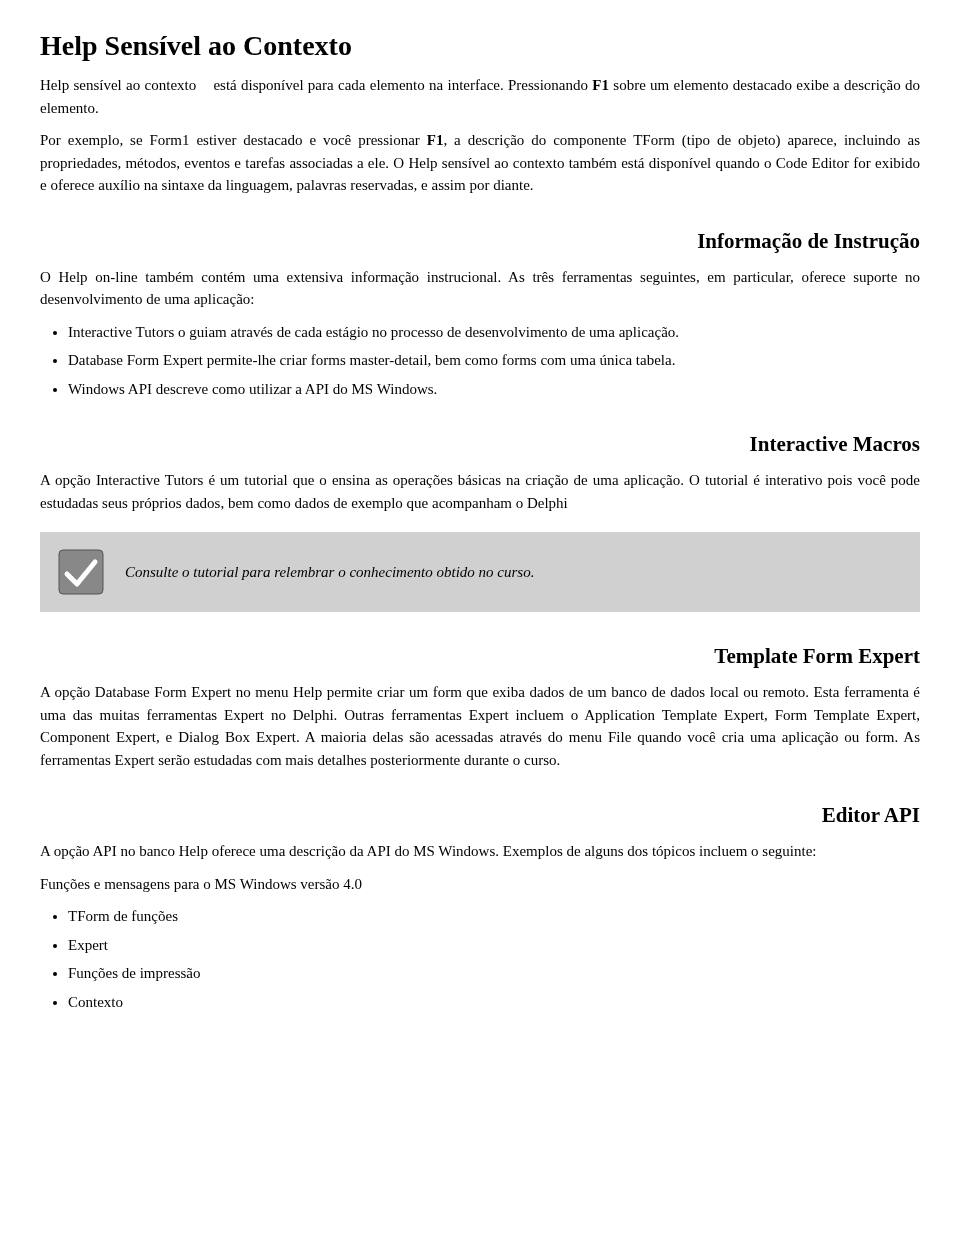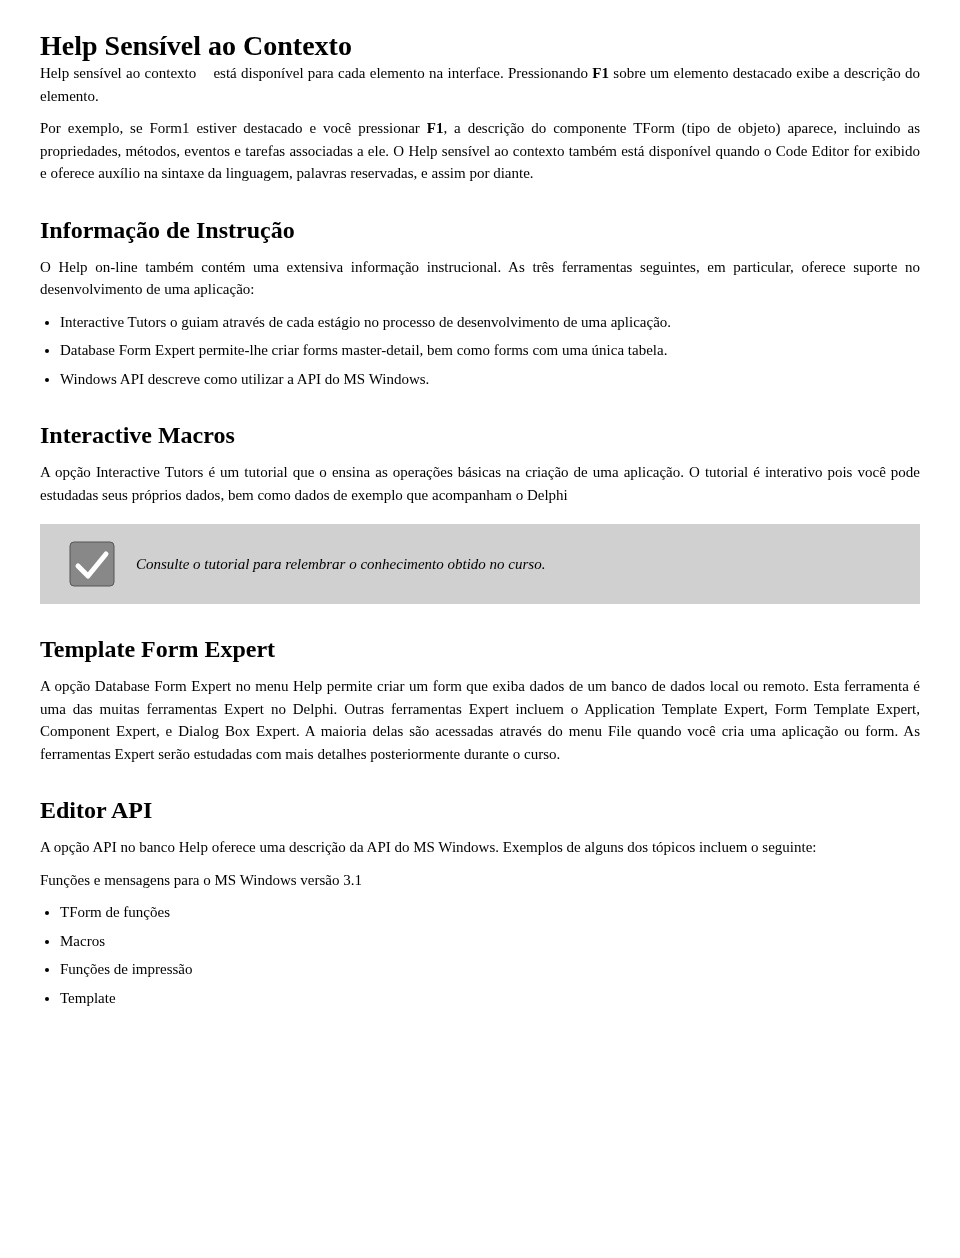--- a/index.html
+++ b/index.html
@@ -7,47 +7,49 @@
       font-family: "Times New Roman", Times, serif;
       font-size: 15px;
       color: #000;
       background: #fff;
       padding: 30px 40px;
       max-width: 960px;
     }
     h1.page-title {
       font-size: 28px;
       font-weight: bold;
+      margin-bottom: 12px;
     }
     h2.section-title {
-      font-size: 24px;
+      font-size: 21px;
       font-weight: bold;
       margin-top: 32px;
       margin-bottom: 12px;
+      text-align: right;
     }
     p {
       margin-bottom: 10px;
       line-height: 1.5;
       text-align: justify;
     }
     ul {
-      margin-left: 20px;
+      margin-left: 28px;
       margin-bottom: 10px;
     }
     ul li {
       margin-bottom: 6px;
       line-height: 1.5;
       text-align: justify;
     }
     .note-box {
       display: flex;
       align-items: center;
       background: #d0d0d0;
       border: none;
-      padding: 14px 26px;
+      padding: 14px 15px;
       margin: 18px 0;
     }
     .note-icon {
       width: 52px;
       height: 52px;
       min-width: 52px;
       margin-right: 18px;
       display: flex;
       align-items: center;
       justify-content: center;
@@ -95,19 +97,19 @@
     </svg>
   </div>
   <span class="note-text">Consulte o tutorial para relembrar o conhecimento obtido no curso.</span>
 </div>
 
 <h2 class="section-title section-spacer">Template Form Expert</h2>
 <p>A opção Database Form Expert no menu Help permite criar um form que exiba dados de um banco de dados local ou remoto. Esta ferramenta é uma das muitas ferramentas Expert no Delphi. Outras ferramentas Expert incluem o  Application Template Expert, Form Template Expert, Component Expert, e Dialog Box Expert. A maioria delas são acessadas através do menu File quando você cria uma aplicação ou form. As ferramentas Expert serão estudadas com mais detalhes posteriormente durante o curso.</p>
 
 <h2 class="section-title section-spacer">Editor API</h2>
 <p>A opção API no banco Help oferece uma descrição da API do MS Windows. Exemplos de alguns dos tópicos incluem o seguinte:</p>
-<p>Funções e mensagens para o MS Windows versão 3.1</p>
+<p>Funções e mensagens para o MS Windows versão 4.0</p>
 <ul>
   <li>TForm de funções</li>
-  <li>Macros</li>
+  <li>Expert</li>
   <li>Funções de impressão</li>
-  <li>Template</li>
+  <li>Contexto</li>
 </ul>
 
 </body></html>

